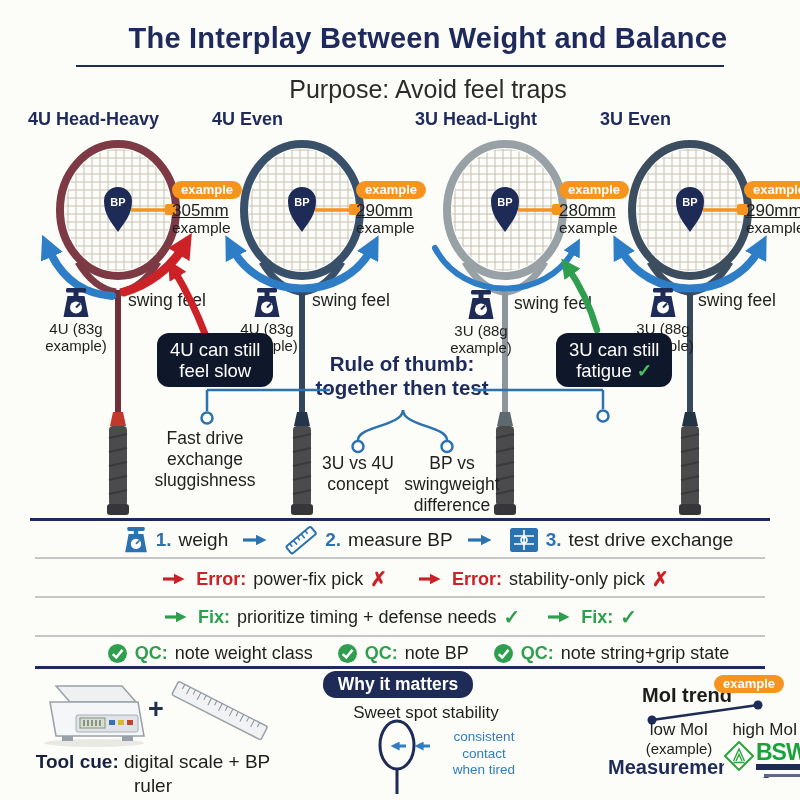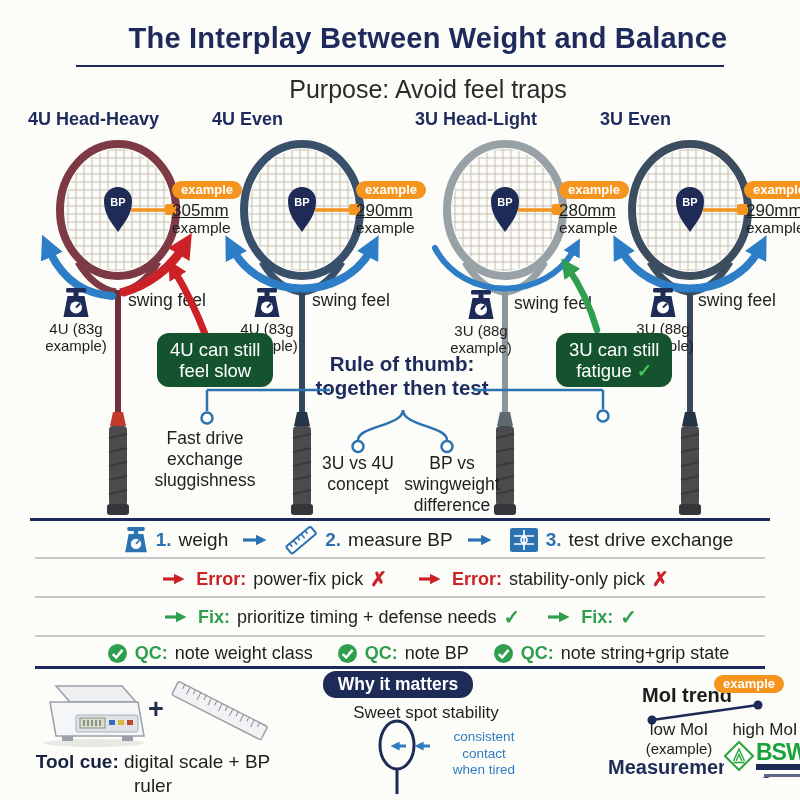--- a/index.html
+++ b/index.html
@@ -10,21 +10,21 @@
   .navy{color:#1e2a5c;}
   .title{font-size:29px;font-weight:700;letter-spacing:.2px;}
   .purpose{font-size:25px;color:#2b2b2b;}
   .col-title{font-size:18px;font-weight:700;color:#1e2a5c;width:180px;text-align:left;}
   .badge{background:#f5951f;color:#fff;font-size:13px;font-weight:700;border-radius:10px;
          padding:2px 9px;display:inline-block;line-height:14px;}
   .bp-val{font-size:17px;color:#1f1f1f;text-decoration:underline;}
   .bp-note{font-size:15.5px;color:#1f1f1f;}
   .swing{font-size:17.5px;color:#1f1f1f;white-space:nowrap;}
   .wlabel{font-size:15px;line-height:17px;width:90px;text-align:center;color:#1f1f1f;}
-  .navybox{background:#14532d;color:#fff;font-size:18.5px;line-height:21px;font-weight:500;
+  .navybox{background:#0f172a;color:#fff;font-size:18.5px;line-height:21px;font-weight:500;
            border-radius:12px;padding:6px 13px;text-align:center;}
   .rule{font-size:20.5px;line-height:24px;font-weight:700;color:#1e2a5c;width:208px;text-align:center;}
   .callout{font-size:17.5px;line-height:21px;text-align:center;color:#1f1f1f;}
   .divider-navy{background:#1e2a5c;height:3px;}
   .divider-gray{background:#c6c6c6;height:2px;}
   .row{display:flex;align-items:center;justify-content:center;width:800px;}
   .row .itm{display:flex;align-items:center;gap:7px;}
   .step-num{color:#2b72b0;font-weight:700;font-size:19px;}
   .step-txt{font-size:19px;color:#1f1f1f;}
   .err-lab{color:#cc2127;font-weight:700;font-size:18px;}

